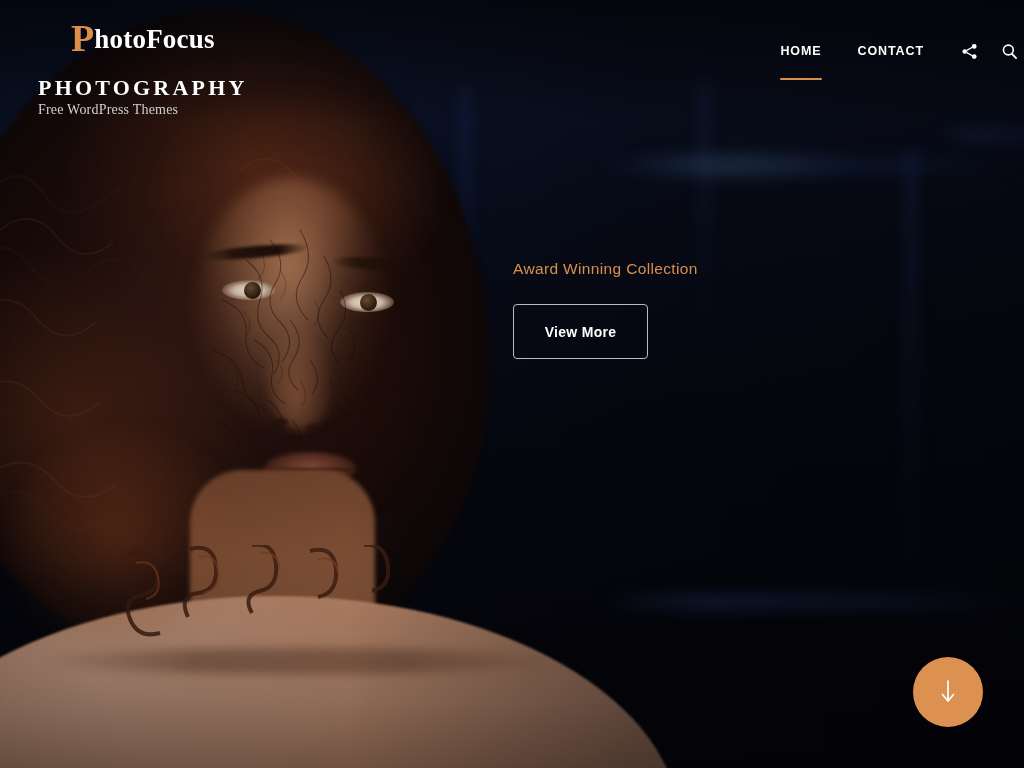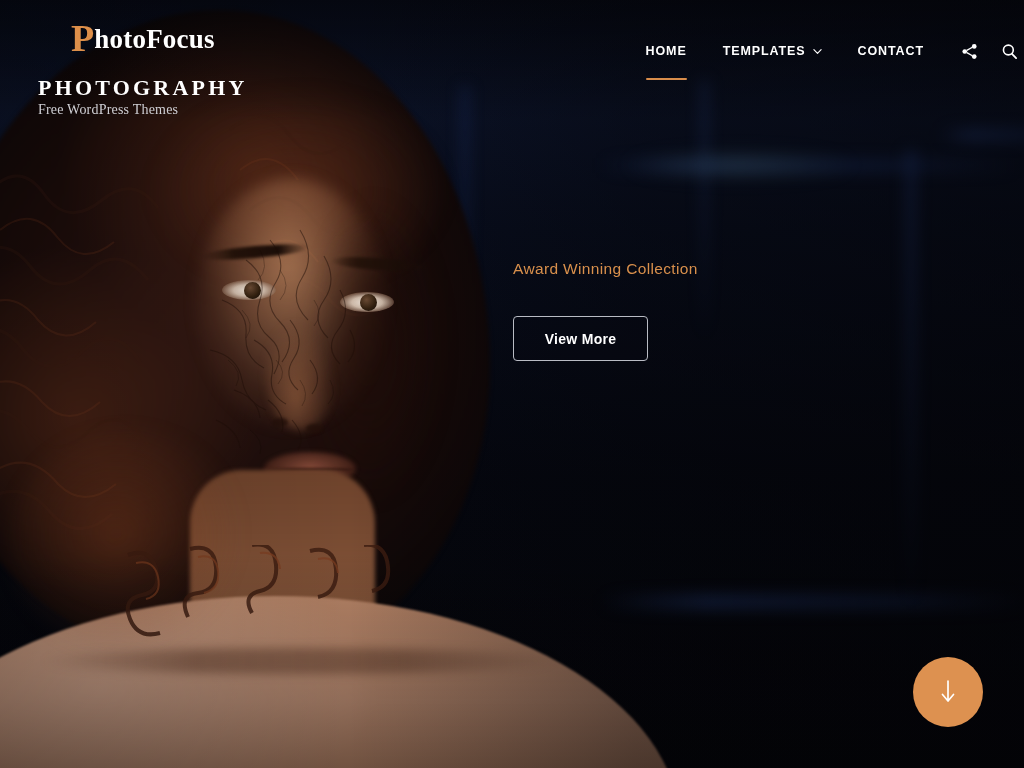--- a/index.html
+++ b/index.html
@@ -240,23 +240,23 @@
     color:#ffffff; font-size:64px; line-height:.99;
     font-weight:400; letter-spacing:.5px;
     text-shadow:0 2px 12px rgba(0,0,0,.55);
   }
   .title .line2 { display:flex; align-items:baseline; gap:14px; }
   .title .accent {
     font-size:32px; color:#d98d4b; letter-spacing:.3px;
     font-family:"Liberation Serif", serif;
   }
   .btn-view {
-    margin-top:30px;
+    margin-top:18px;
     display:inline-flex; align-items:center; justify-content:center;
-    width:135px; height:45px;
+    width:135px; height:55px;
     border:1px solid #b9bcc4; border-radius:4px;
     color:#ffffff; font-size:14px; font-weight:700; letter-spacing:.3px;
     background:rgba(10,12,24,.18); cursor:pointer;
   }
 
   
   .scroll-btn {
     position:absolute; left:913px; top:657px;
     width:70px; height:70px; border-radius:50%;
     background:#dd9150;
@@ -380,26 +380,20 @@
     </div>
 
     <nav class="nav">
 
       <div class="nav-item">
         <span>Home</span>
         <span class="underline"></span>
       </div>
 
 
-      <div class="nav-item">
-        <span>Templates</span>
-        <svg class="chev" viewBox="0 0 10 10">
-          <path d="M1 3 L5 7 L9 3" fill="none" stroke="#fff" stroke-width="1.3" stroke-linecap="round" stroke-linejoin="round"></path>
-        </svg>
-      </div>
 
       <div class="nav-item">
         <span>Contact</span>
       </div>
 
       <div class="nav-icons">
         <div class="icon-btn">
           <svg width="17" height="17" viewBox="0 0 18 18">
             <circle cx="14" cy="3.6" r="2.5" fill="#fff"></circle>
             <circle cx="14" cy="14.4" r="2.5" fill="#fff"></circle>

